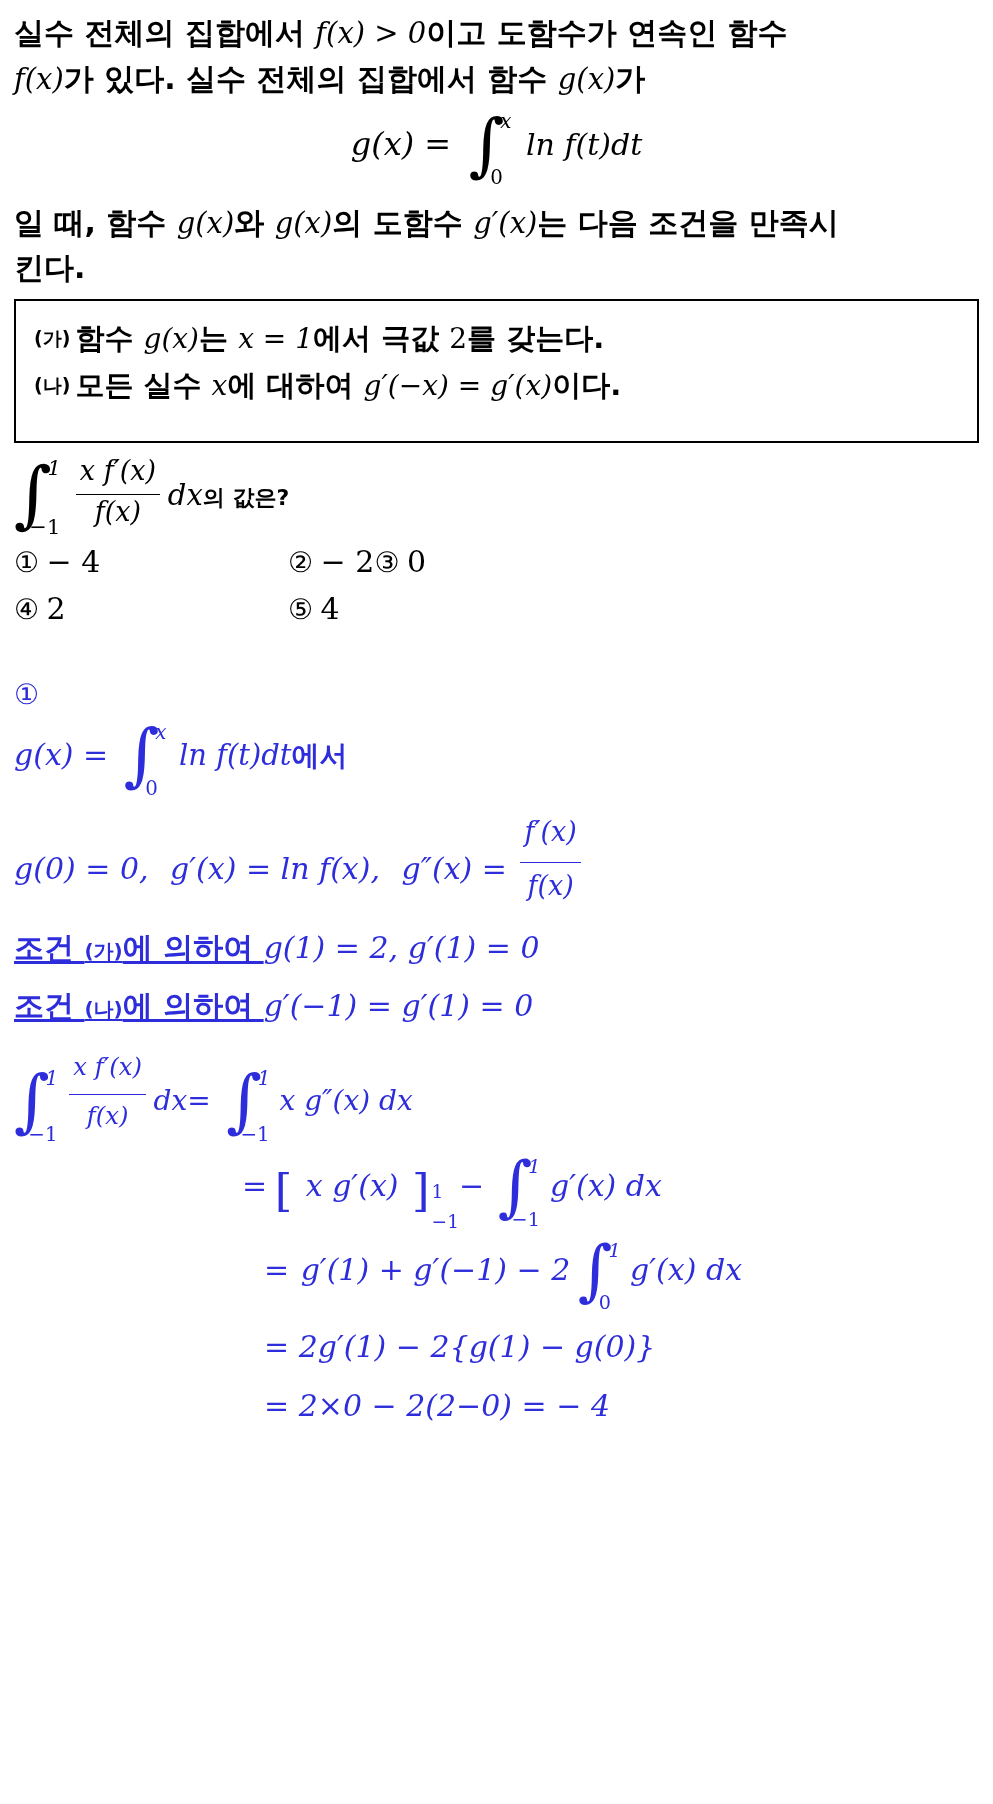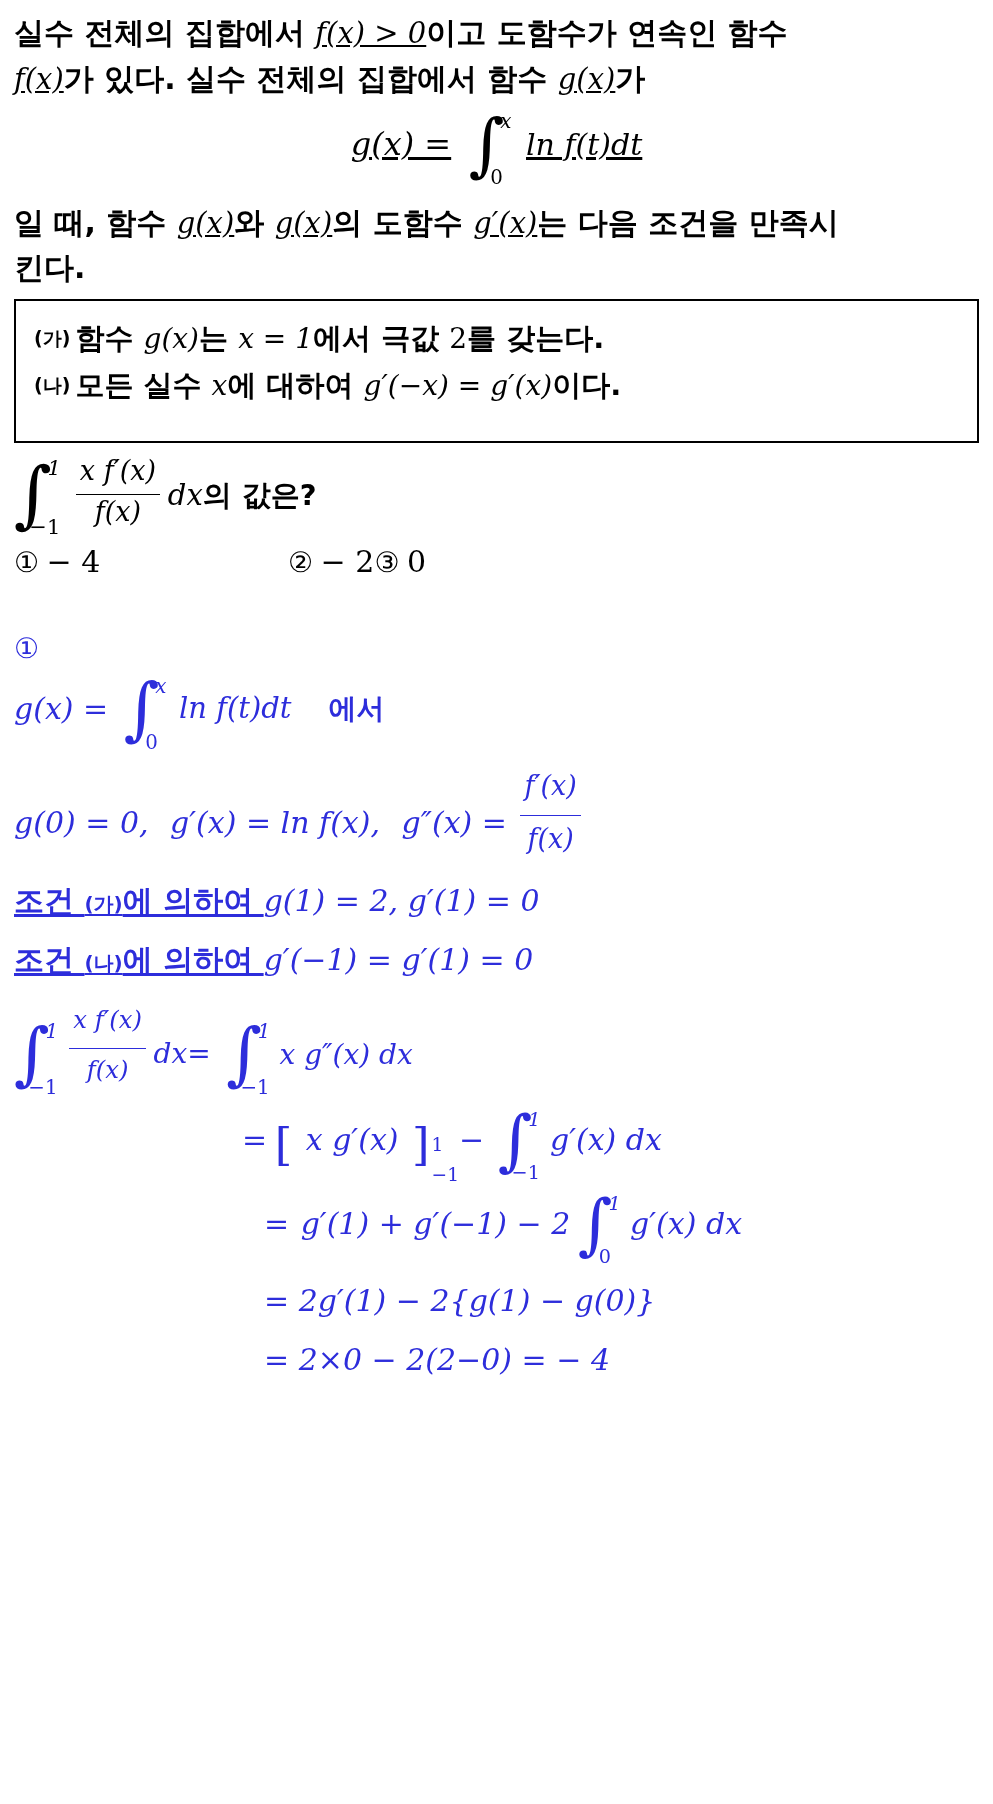--- a/index.html
+++ b/index.html
@@ -29,21 +29,21 @@
   }
   .mn {
     font-family: "DejaVu Serif", serif;
     font-style: normal;
   }
   .stem {
     font-size: 30px;
     line-height: 1.52;
     letter-spacing: 0px;
   }
-  .stem .mi, .stem .mn, .stem .op { font-size: 29px; text-decoration: underline; }
+  .stem .mi, .stem .mn, .stem .op { font-size: 29px; }
   .line { display: block; white-space: nowrap; }
   .center { text-align: center; }
 
   
   .intg {
     display: inline-block;
     position: relative;
     vertical-align: -0.42em;
     font-family: "DejaVu Serif", serif;
     font-style: normal;
@@ -122,21 +122,21 @@
     white-space: nowrap;
     margin: 16px 0;
   }
   .sol-line.tight { margin: 10px 0; }
   .sol-ko {
     font-family: "DejaVu Sans", sans-serif;
     font-weight: bold;
     text-decoration: underline;
     text-underline-offset: 3px;
   }
-  .sol-ko.nound { text-decoration: none; margin-left: 37px; }
+  .sol-ko.nound { text-decoration: none; }
   .indent1 { padding-left: 228px; }
   .indent2 { padding-left: 250px; }
   .bracket { font-size: 1.5em; vertical-align: -0.22em; font-family: "DejaVu Serif", serif; }
   .supsub { display: inline-block; position: relative; width: 0; }
   .supsub .s1 { position: absolute; top: -1.05em; left: 2px; font-size: 0.62em; font-family: "DejaVu Serif", serif; }
   .supsub .s2 { position: absolute; top: 0.55em; left: 2px; font-size: 0.62em; font-family: "DejaVu Serif", serif; }
 </style>
 </head>
 <body>
 
@@ -180,26 +180,29 @@
   <div class="q-ask">
     <span class="intg" style="font-size:34px;">
       <span class="sym">∫</span>
       <span class="up">1</span>
       <span class="lo neg">−1</span>
     </span>
     <span class="frac" style="font-size:30px;margin-left:16px;">
       <span class="num mi">x f′(x)</span>
       <span class="den mi">f(x)</span>
     </span>
-    <span class="mi" style="font-size:29px;">dx</span><span class="ko" style="font-size:29px;">의 값은?</span>
+    <span class="mi" style="font-size:29px;">dx</span><span class="ko" style="font-size:22px;">의 값은?</span>
   </div>
 
   <div class="choices">
     <div class="choice-row">
       <span class="ch-a"><span class="circnum">①</span> <span class="mn">− 4</span></span><span><span class="circnum">②</span> <span class="mn">− 2</span></span><span><span class="circnum">③</span> <span class="mn">0</span></span>
+    </div>
+    <div class="choice-row">
+      <span class="ch-a"><span class="circnum">④</span> <span class="mn">2</span></span><span><span class="circnum">⑤</span> <span class="mn">4</span></span>
     </div>
   </div>
 
   <div class="answer-block">
 
     <div>
       <span class="ans-mark">①</span>
     </div>
 
     <div class="sol-line">

